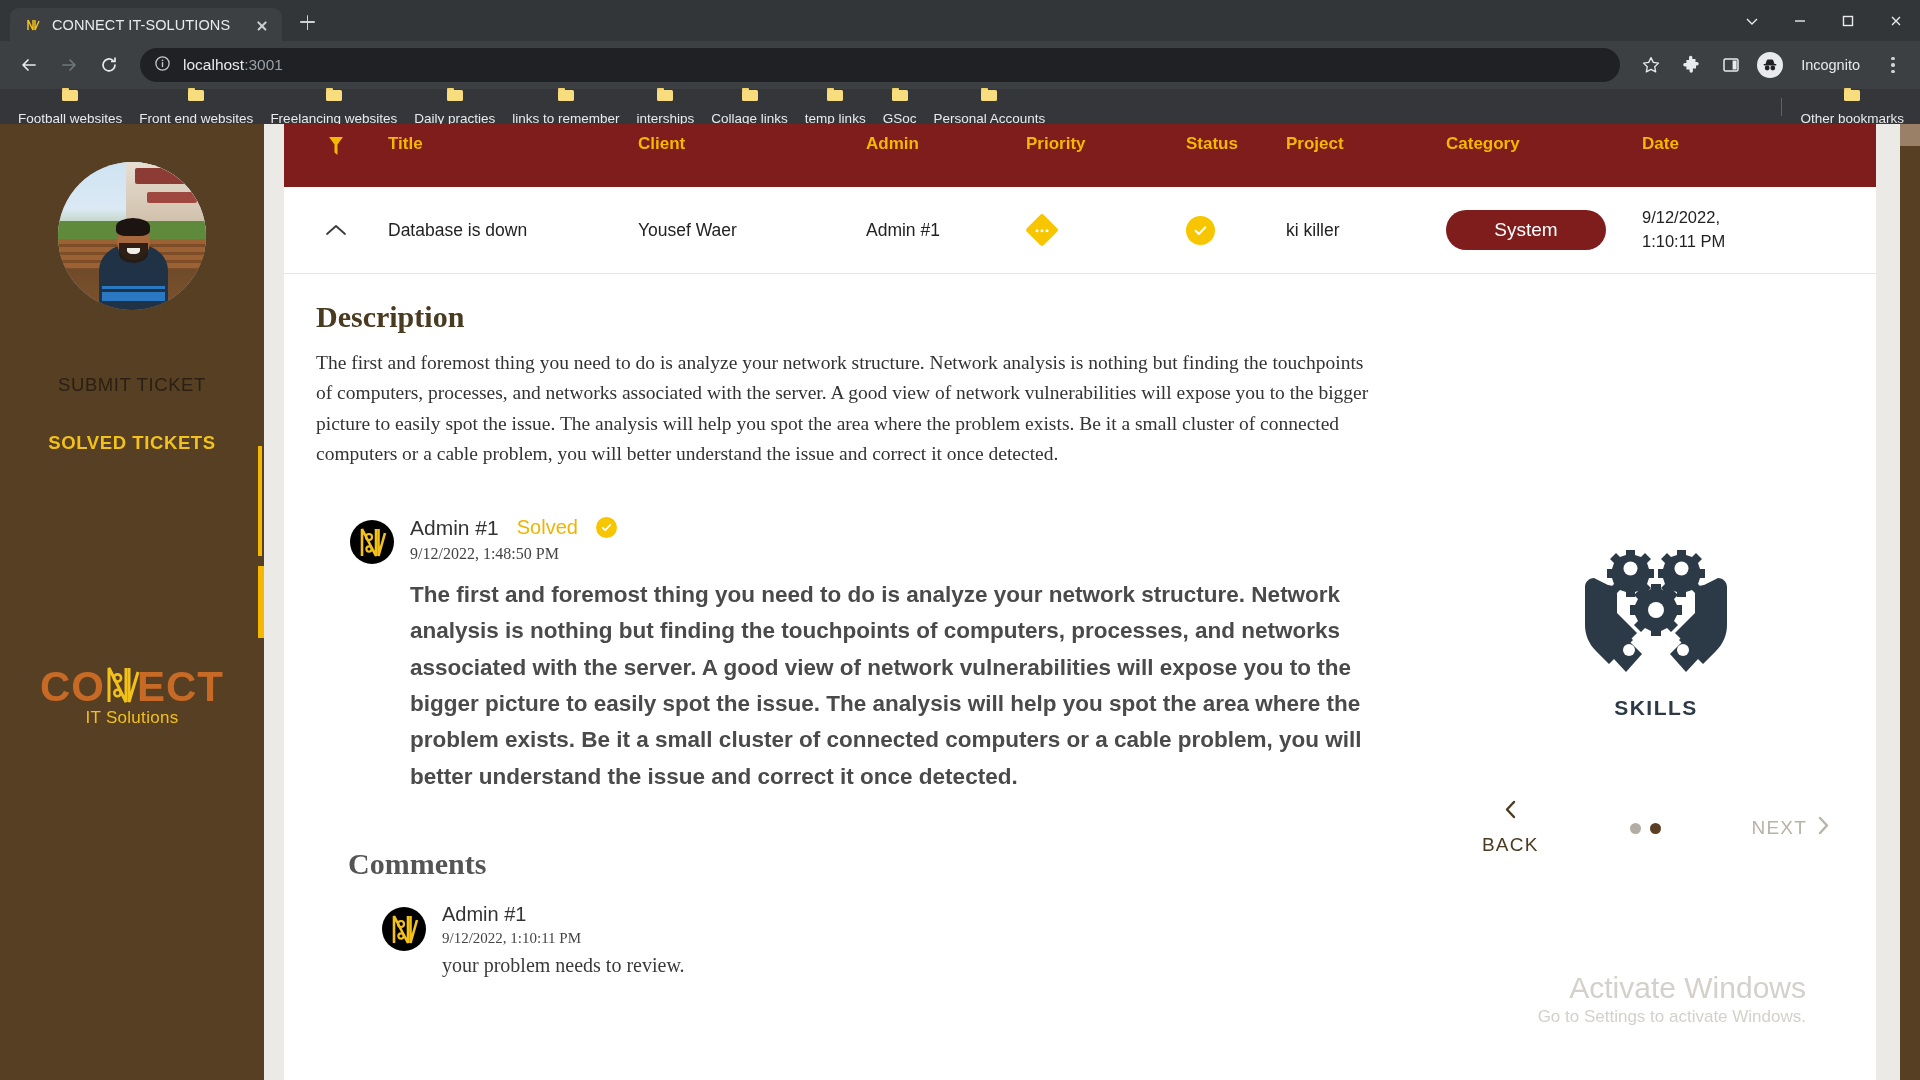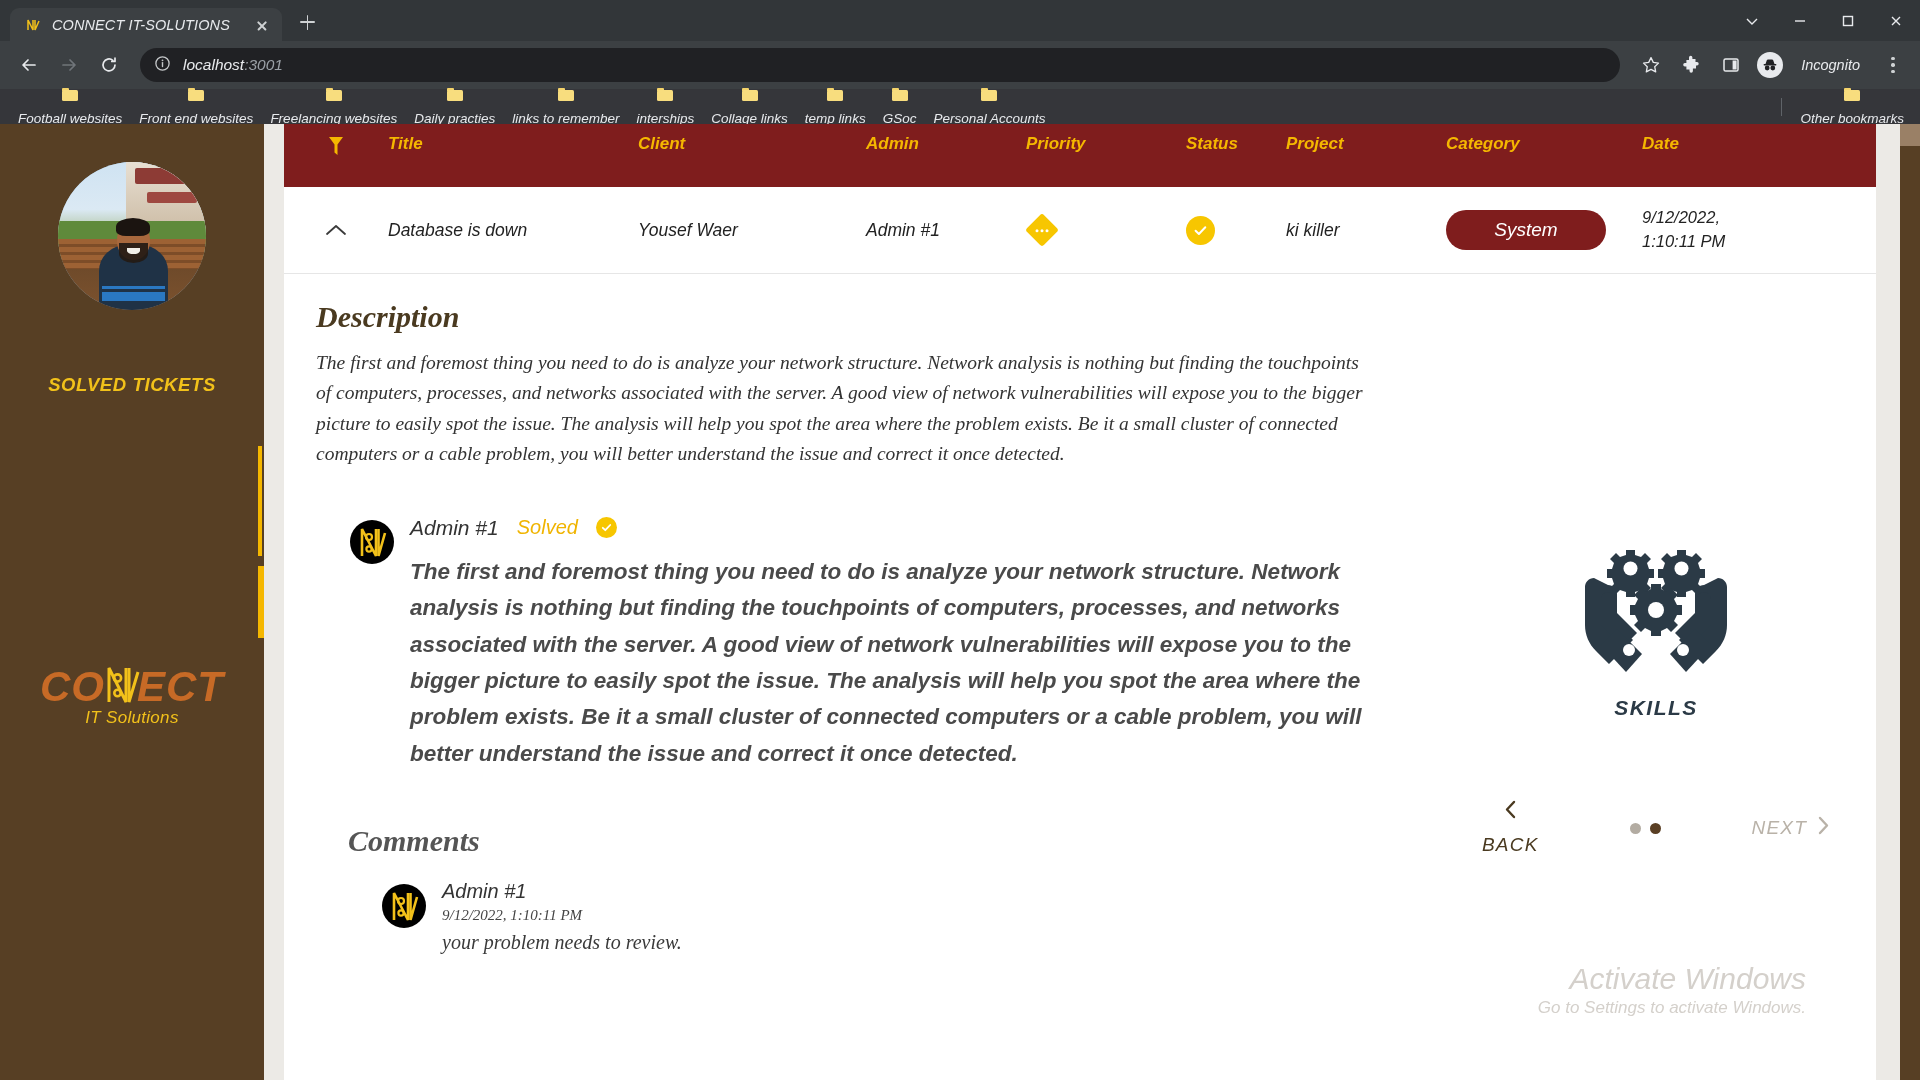--- a/index.html
+++ b/index.html
@@ -3,21 +3,21 @@
 <meta charset="utf-8">
 <style>
   * { box-sizing: border-box; margin: 0; padding: 0; }
   html, body { width: 1920px; height: 1080px; overflow: hidden; }
   body {
     font-family: "Liberation Sans", sans-serif;
     background: #ffffff;
   }
 
   
-  .browser { width: 1920px; height: 1080px; position: relative; background:#ffffff;font-style:italic; }
+  .browser { width: 1920px; height: 1080px; position: relative; background:#ffffff; }
 
   .tabstrip {
     height: 41px; background: #323639; display: flex; align-items: flex-end;
     position: relative; padding-left: 10px;
   }
   .tab {
     height: 34px; width: 272px; background: #3c4043; border-radius: 9px 9px 0 0;
     display: flex; align-items: center; padding: 0 10px 0 14px; gap: 10px;
     position: relative; top: 1px;
   }
@@ -248,21 +248,21 @@
     padding: 0 6px;
   }
   .cnav { display:flex; align-items:center; gap:10px; font-size:19px; letter-spacing:1.2px; }
   .cnav.back { color:#4a3a20;flex-direction:column; }
   .cnav.next { color:#b9b2a8; }
   .cdots { display:flex; gap:9px; align-items:center; }
   .cdot { width:11px;height:11px;border-radius:50%;background:#b3aca2;display:block; }
   .cdot.on { background:#5a3f24; }
 
   .watermark {
-    position:absolute; right:74px; bottom:62px; text-align:right;
+    position:absolute; right:74px; bottom:53px; text-align:right;
     color:#d4d0cb; user-select:none;
   }
   .wm1 { font-size:30px; font-weight:400; line-height:1.3; }
   .wm2 { font-size:17px; }
 
   .right-scroll { position:absolute; right:20px; top:0; width:24px; height:956px; background:#eceae6; }
   .right-brown { position:absolute; right:0; top:0; width:20px; height:956px; background:#573f24; }
   .right-brown-top { position:absolute; right:0; top:0; width:20px; height:22px; background:#9a8066; }
 </style>
 </head>
@@ -437,20 +437,23 @@
             <div class="ph-body"></div>
               <div class="ph-shirt"></div>
             <div class="ph-head"></div>
               <div class="ph-hair"></div>
             <div class="ph-beard"></div>
               <div class="ph-smile"></div>
           </div>
         </div>
 
         <div class="navlist">
+          <div class="navitem">
+              <span>SUBMIT TICKET</span>
+            </div>
           <div class="navitem active">
               <span>SOLVED TICKETS</span>
             </div>
         </div>
 
         <div class="brand">
           <div class="brand-main">
             <span class="brand-c1">CO</span>
               <span class="brand-nn">
               <svg width="38" height="44" viewBox="0 0 38 44">
@@ -541,20 +544,21 @@
             <div>
               <div class="reply-head">
                 <span class="reply-name">Admin #1</span>
                 <span class="reply-status">Solved</span>
                 <span class="chk-small">
                   <svg width="13" height="13" viewBox="0 0 13 13">
                       <path d="M2.8 6.8 L5.3 9.2 L10.2 4" stroke="#fff" stroke-width="1.8" fill="none" stroke-linecap="round" stroke-linejoin="round"></path>
                     </svg>
                 </span>
               </div>
+              <div class="reply-date">9/12/2022, 1:48:50 PM</div>
               <div class="reply-body">The first and foremost thing you need to do is analyze your network structure. Network analysis is nothing but finding the touchpoints of computers, processes, and networks associated with the server. A good view of network vulnerabilities will expose you to the bigger picture to easily spot the issue. The analysis will help you spot the area where the problem exists. Be it a small cluster of connected computers or a cable problem, you will better understand the issue and correct it once detected.</div>
             </div>
           </div>
 
           <div class="comments-block">
             <h2 class="sec gray">Comments</h2>
             <div class="comment-row">
               <span class="logo-avatar">
                 <svg width="30" height="34" viewBox="0 0 30 34">
                   <path d="M5 31 L5 4 L19 31 L19 4" stroke="#f2c11a" stroke-width="2.6" fill="none"></path>

